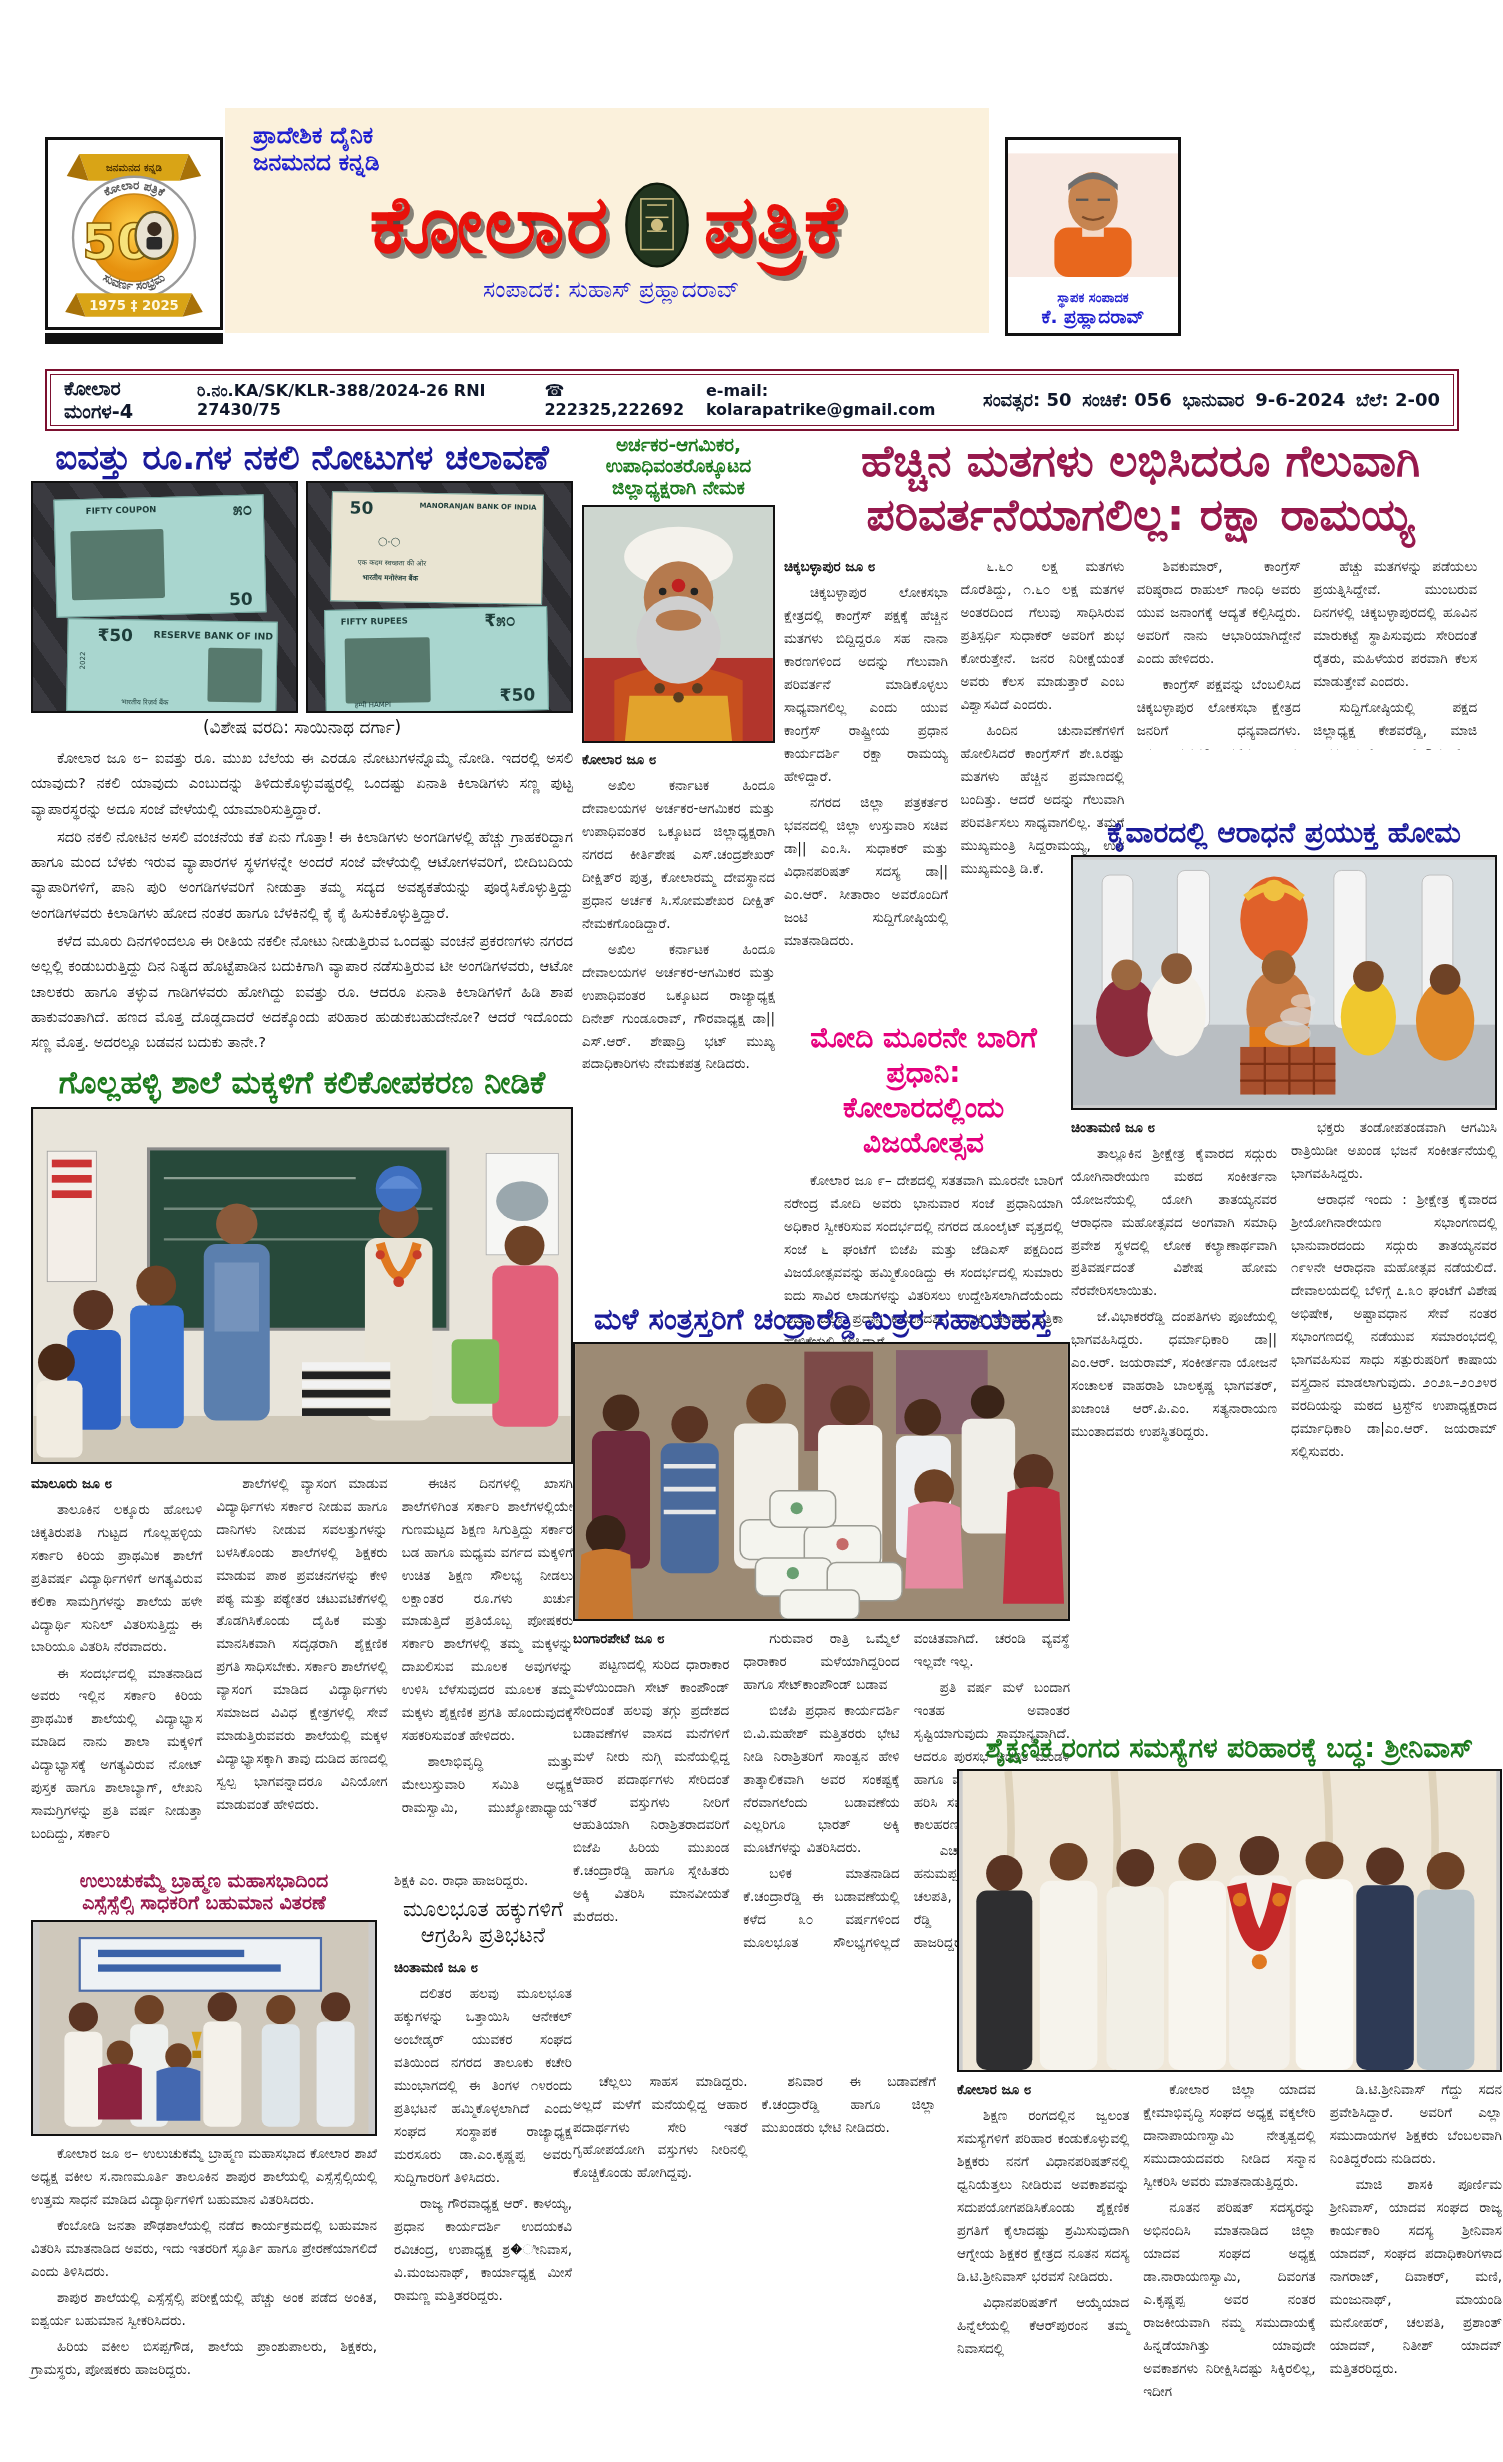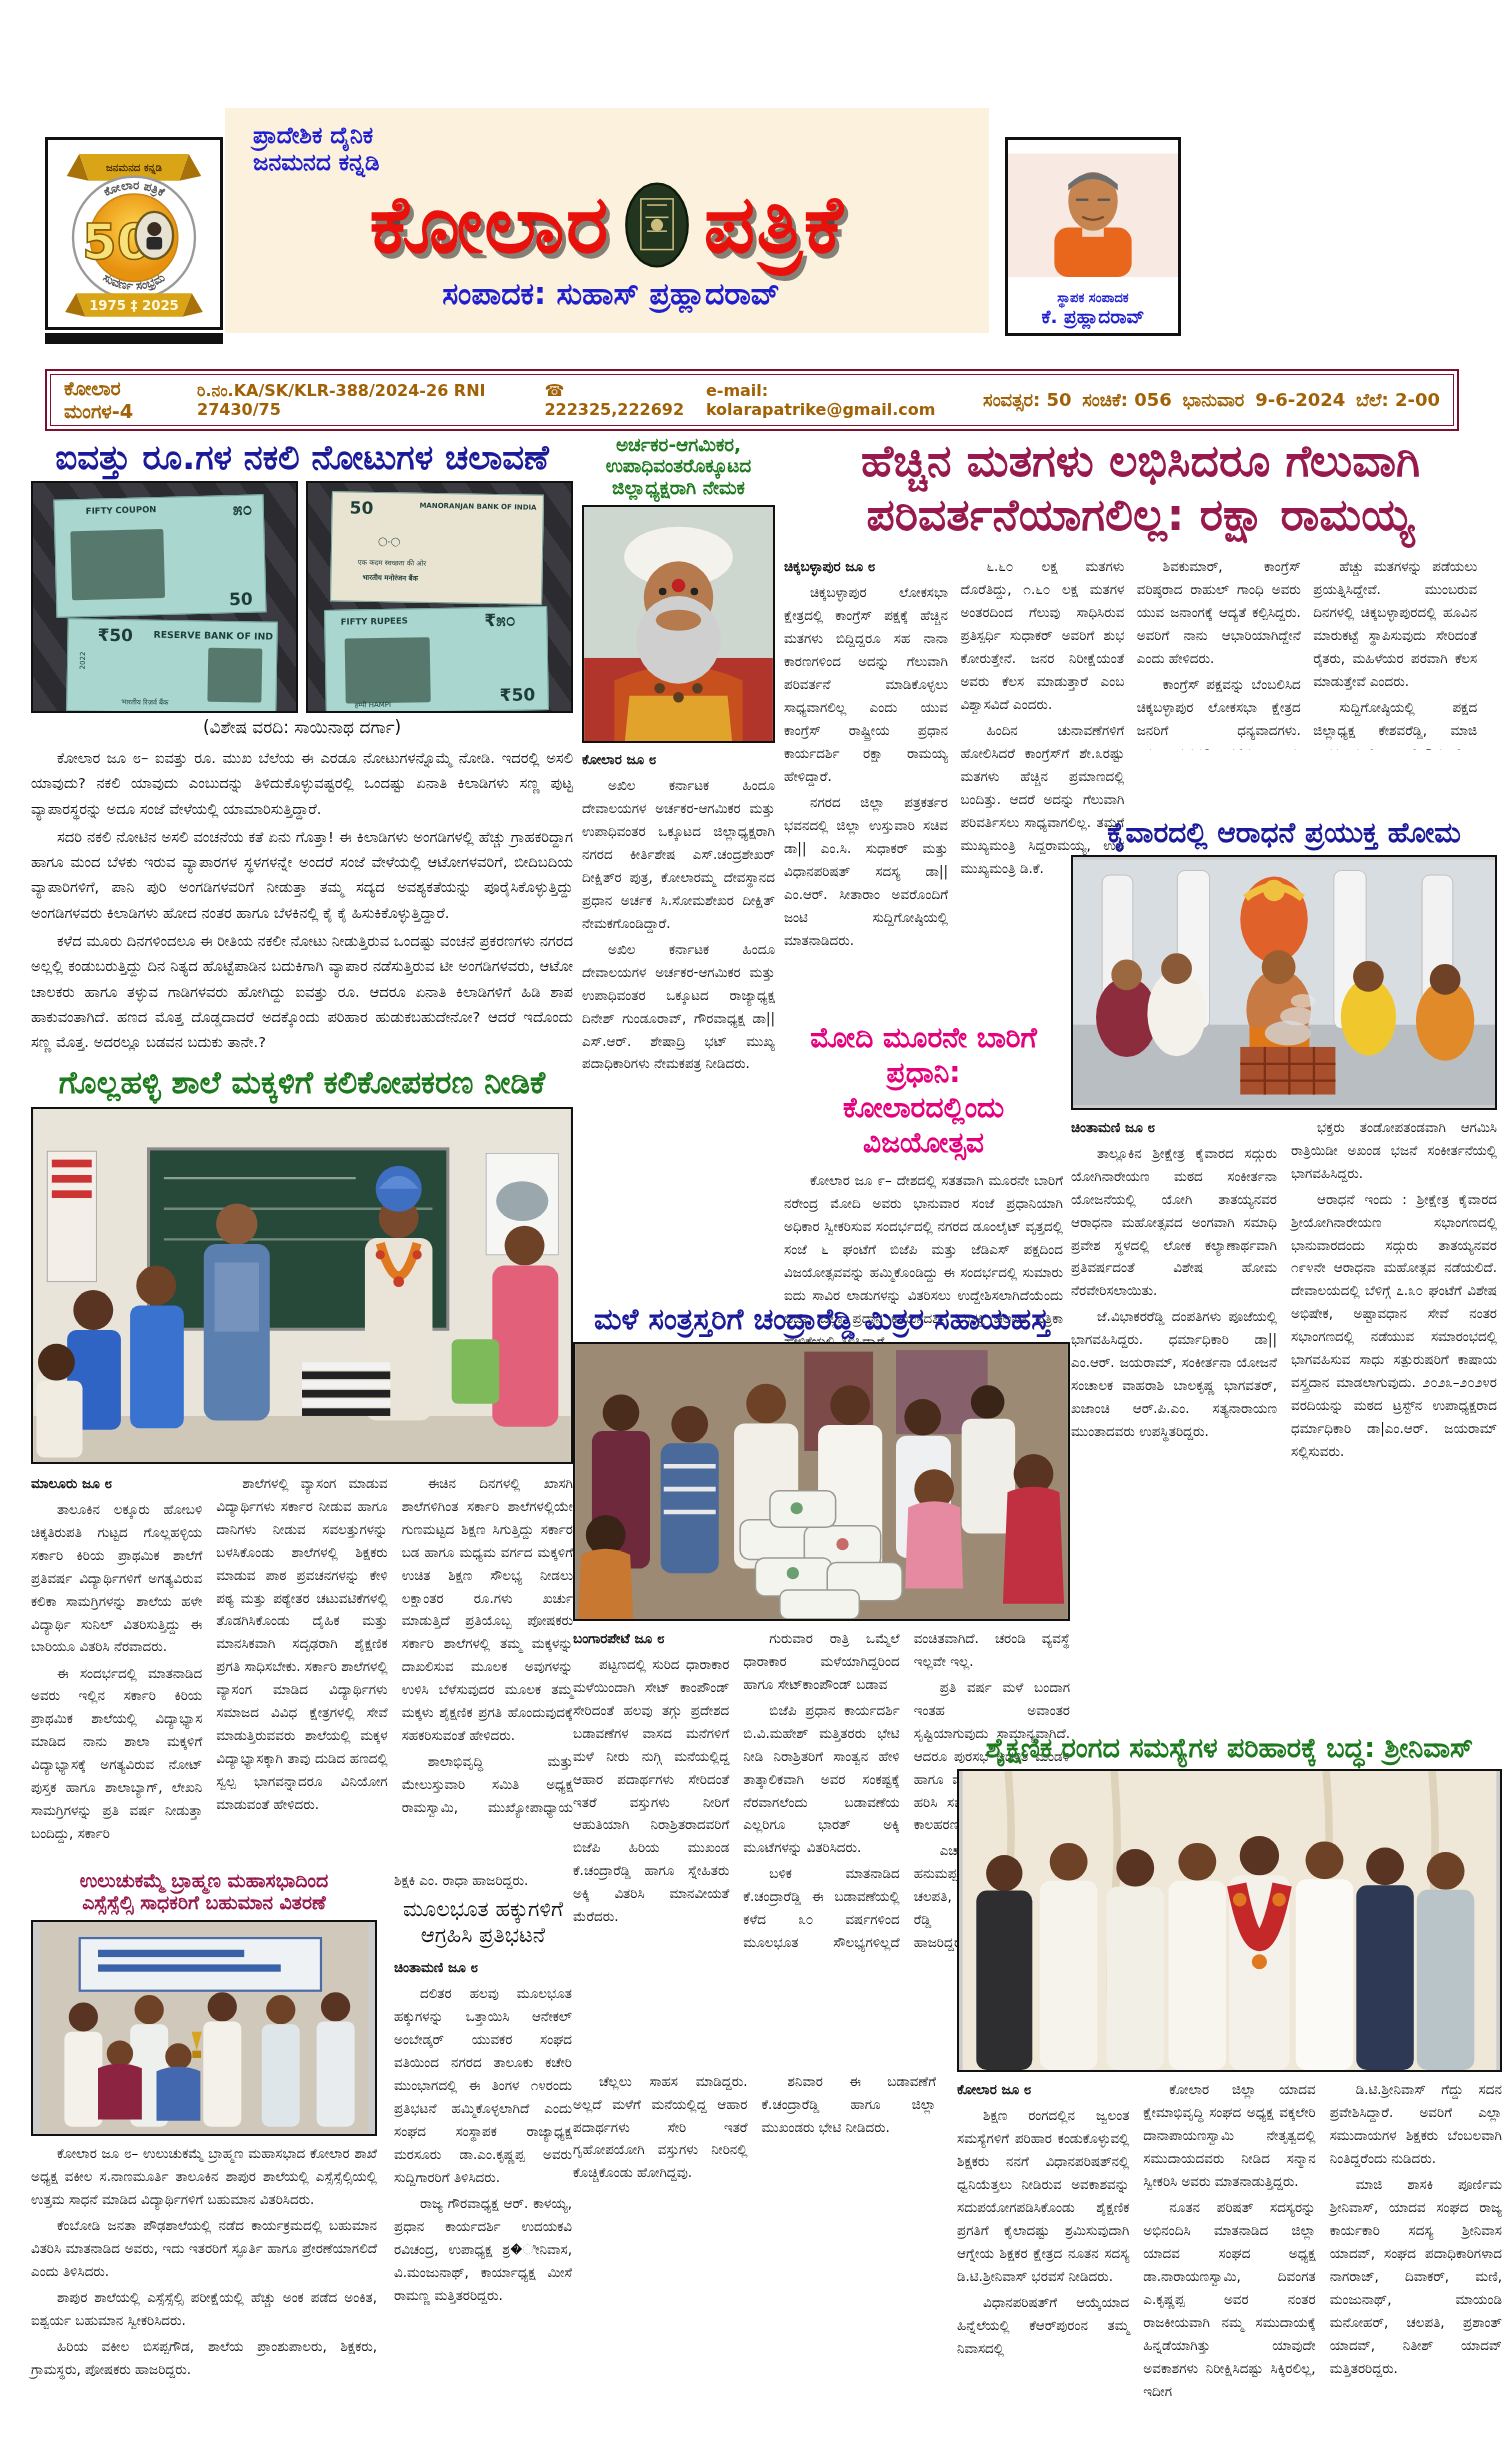--- a/index.html
+++ b/index.html
@@ -8,29 +8,29 @@
   .abs{position:absolute;}
   
   .logo-box{left:45px;top:137px;width:178px;height:193px;border:3.9px solid #111;background:#fff;box-sizing:border-box;}
   .logo-strip{left:45px;top:333px;width:178px;height:10.8px;background:#111;}
   .center-band{left:225px;top:108px;width:764px;height:225px;background:#fbf1dc;}
   .taglines{display:flex;justify-content:space-between;padding:14px 28px 0 28px;
             color:#1f1fd0;font-weight:bold;font-size:23px;flex-direction:column;}
   .title-row{display:flex;align-items:center;justify-content:center;gap:14px;margin-top:6.2px;}
   .title-word{color:#e8110b;font-weight:800;font-size:80px;line-height:1;
               text-shadow:3.9px 5.4px 0 rgba(35,35,35,.55);letter-spacing:1.5px;}
-  .editor-line{text-align:center;color:#1f1fd0;font-weight:bold;font-size:30px;margin-top:7.7px;margin-left:8px;}
+  .editor-line{text-align:center;color:#1f1fd0;font-weight:normal;font-size:23px;margin-top:7.7px;margin-left:8px;}
   .founder-box{left:1005px;top:137px;width:176px;height:199px;border:3.1px solid #111;background:#fff;
                box-sizing:border-box;display:flex;flex-direction:column;}
   .founder-label{color:#1f1fd0;font-size:13px;text-align:center;font-weight:bold;}
   .founder-name{color:#1f1fd0;font-size:18.5px;text-align:center;font-weight:800;padding-bottom:4.6px;}
   
   .info-bar{left:45px;top:369px;width:1414px;height:62px;border:2.3px solid #7c102f;outline:0.8px solid #7c102f;
             outline-offset:-6.2px;background:#fff;box-sizing:border-box;display:flex;align-items:center;
-            color:#a16207;padding:0 17px;gap:17px;}
+            color:#0f172a;padding:0 17px;gap:17px;}
   .info-edition{font-weight:800;font-size:19.3px;}
   .info-reg{font-size:16px;font-weight:600;}
   .info-right{margin-left:auto;font-size:18px;font-weight:800;display:flex;gap:10.8px;white-space:nowrap;}
   
   .h-navy{color:#1b1b9a;font-weight:800;text-align:center;line-height:1.12;}
   .h-green{color:#1d7a1d;font-weight:800;text-align:center;line-height:1.15;}
   .h-maroon{color:#97194d;font-weight:800;text-align:center;line-height:1.18;}
   .h-pink{color:#e5007d;font-weight:800;text-align:center;line-height:1.25;}
   .h-black{color:#111;font-weight:400;text-align:center;line-height:1.25;}
   .body-txt{font-size:14.7px;line-height:1.72;text-align:justify;}

